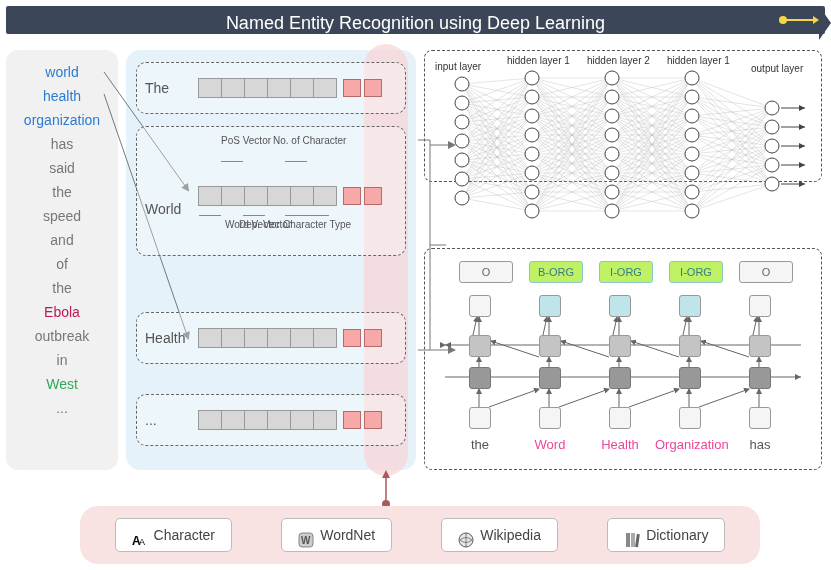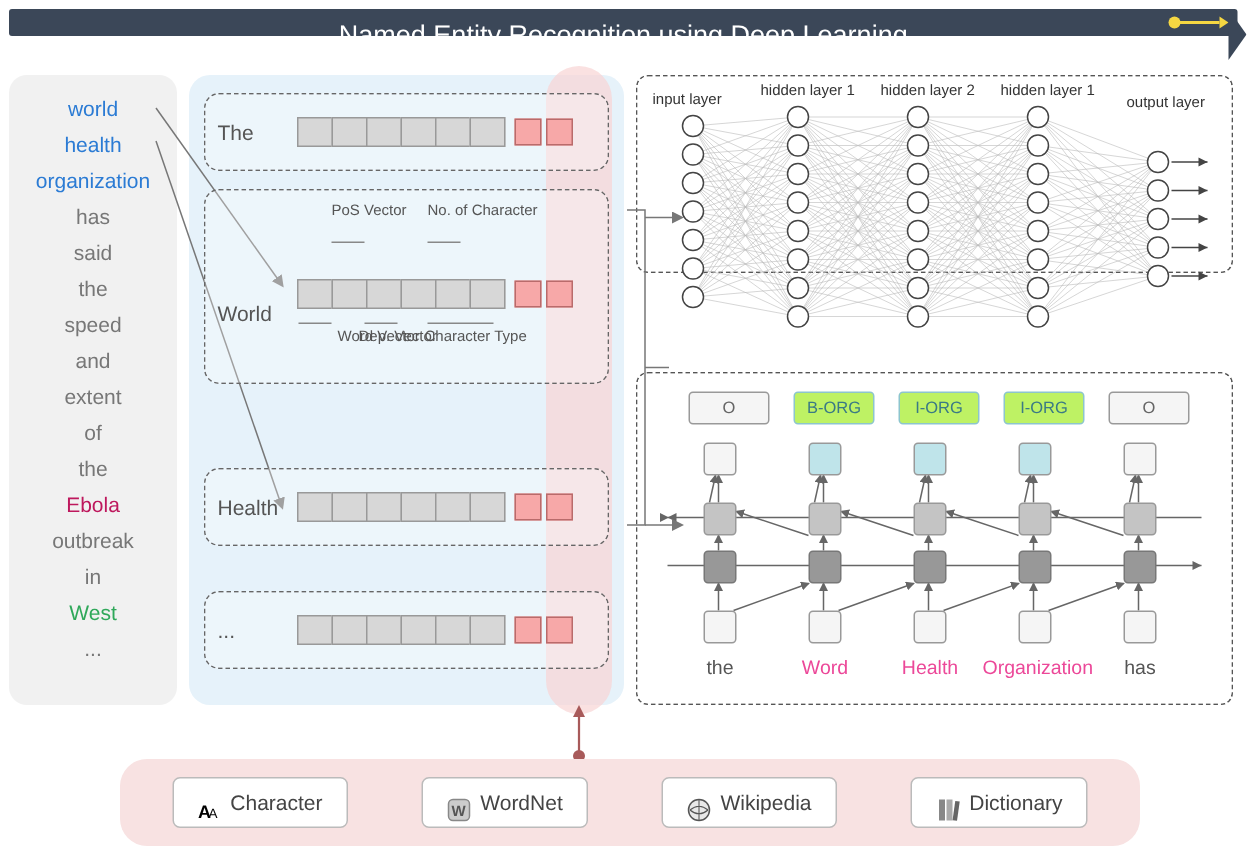--- a/index.html
+++ b/index.html
@@ -1,16 +1,16 @@
 <!DOCTYPE html>
 <html><head>
 <meta charset="utf-8">
 <style>
   body { margin:0; padding:0; font-family: Arial, sans-serif; background:#fff; width:831px; height:570px; overflow:hidden; position:relative; }
-  .title-bar { background:#3b4758; color:#fff; height:18px; line-height:34px; text-align:center; font-size:18px; position:relative; margin:6px 6px 10px 6px; border-radius:2px; }
+  .title-bar { background:#3b4758; color:#fff; height:28px; line-height:34px; text-align:center; font-size:18px; position:relative; margin:6px 6px 10px 6px; border-radius:2px; }
   .title-bar::after { content:""; position:absolute; right:-6px; top:0; width:0; height:0; border-top:17px solid transparent; border-bottom:17px solid transparent; border-left:12px solid #3b4758; }
   .title-arrow { position:absolute; right:12px; top:50%; transform:translateY(-50%); width:30px; height:2px; background:#f5d742; }
   .title-arrow::before { content:""; position:absolute; left:-4px; top:-3px; width:8px; height:8px; background:#f5d742; border-radius:50%; }
   .title-arrow::after { content:""; position:absolute; right:-6px; top:-3px; width:0; height:0; border-top:4px solid transparent; border-bottom:4px solid transparent; border-left:6px solid #f5d742; }
   .main { position:absolute; top:50px; left:6px; right:6px; bottom:6px; }
   .words-panel { position:absolute; left:0; top:0; width:112px; height:420px; background:#f1f1f1; border-radius:12px; padding:10px 0; box-sizing:border-box; text-align:center; font-size:14px; color:#777; }
   .words-panel div { height:24px; line-height:24px; }
   .w-blue { color:#2b7bd4; font-weight:500; }
   .w-red { color:#be185d; font-weight:500; }
   .w-green { color:#2fa85a; font-weight:500; }
@@ -52,21 +52,20 @@
 
   <div class="words-panel" id="words-panel">
       <div class="w-blue">world</div>
       <div class="w-blue">health</div>
       <div class="w-blue">organization</div>
       <div>has</div>
       <div>said</div>
       <div>the</div>
       <div>speed</div>
       <div>and</div>
-      <div>extent</div>
       <div>of</div>
       <div>the</div>
       <div class="w-red">Ebola</div>
       <div>outbreak</div>
       <div>in</div>
       <div class="w-green">West</div>
       <div>...</div>
     </div>
 
   <div class="feat-panel">
@@ -86,21 +85,21 @@
         <div class="cell-pink"></div>
           <div class="cell-pink"></div>
       </div>
     </div>
 
     <div class="feat-row" style="top:76px; height:130px;">
       <div class="feat-label" style="top:64%;">World</div>
 
       <div class="ann" style="left:84px; top:8px;">PoS
 Vector</div>
-      <div class="ann" style="left:148px; top:8px;text-align:center;">No. of
+      <div class="ann" style="left:136px; top:8px;text-align:center;">No. of
 Character</div>
       <div class="brace brace-top" style="left:84px; top:34px; width:22px;"></div>
       <div class="brace brace-top" style="left:148px; top:34px; width:22px;"></div>
 
       <div class="cells" style="top:54%;">
         <div class="cell-gray"></div>
           <div class="cell-gray"></div>
           <div class="cell-gray"></div>
           <div class="cell-gray"></div>
           <div class="cell-gray"></div>

